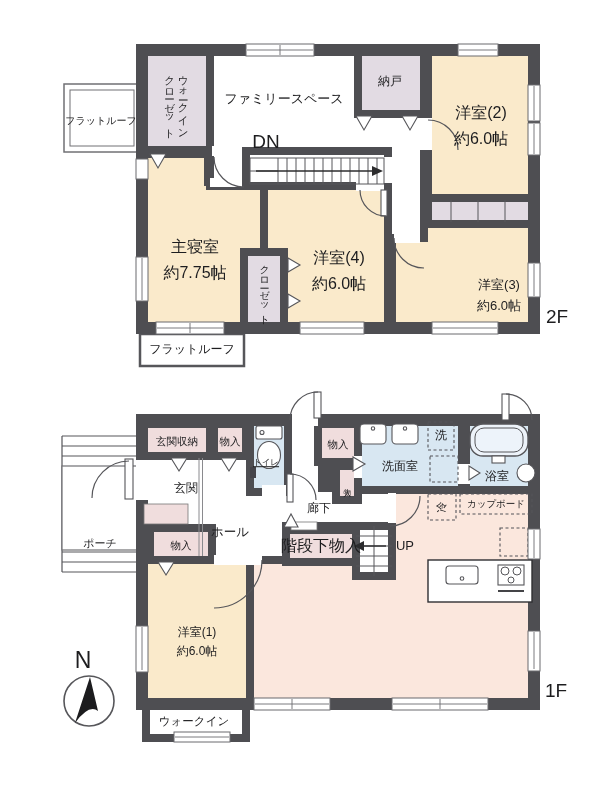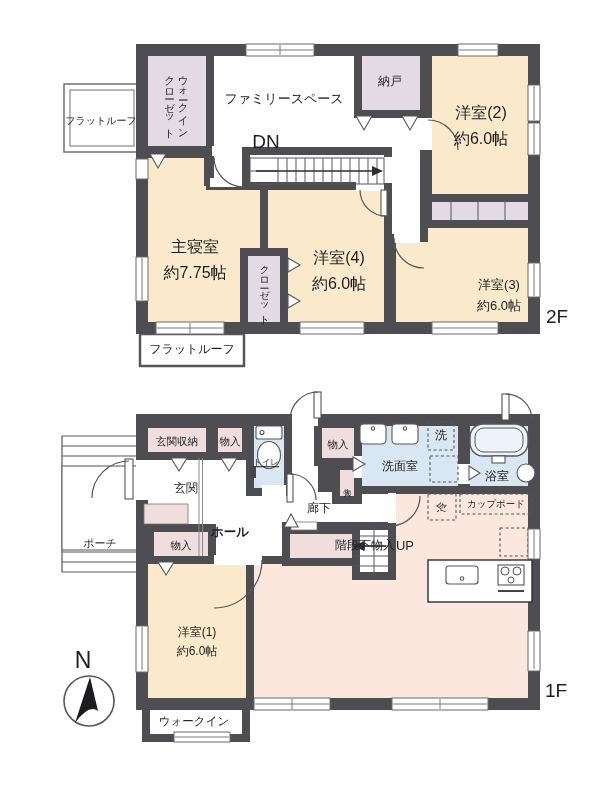--- a/index.html
+++ b/index.html
@@ -248,24 +248,24 @@
 <div class="lbl" style="left:100px;top:511px;font-size:11px;margin-top:33px;">ポーチ</div>
 <div class="lbl" style="left:177px;top:441px;font-size:10.5px;">玄関収納</div>
 <div class="lbl" style="left:230px;top:441px;font-size:10.5px;">物入</div>
 <div class="lbl" style="left:266px;top:463px;font-size:8.5px;text-decoration:underline;">トイレ</div>
 <div class="lbl" style="left:338px;top:444px;font-size:10.5px;">物入</div>
 <div class="lbl vtext" style="left:347px;top:483px;font-size:7.5px;line-height:1;letter-spacing:0;">物入</div>
 <div class="lbl" style="left:400px;top:467px;font-size:12px;">洗面室</div>
 <div class="lbl" style="left:441px;top:436px;font-size:12px;">洗</div>
 <div class="lbl" style="left:497px;top:477px;font-size:12px;">浴室</div>
 <div class="lbl" style="left:186px;top:489px;font-size:12px;">玄関</div>
-<div class="lbl" style="left:230px;top:532px;font-size:12.5px;font-weight:bold;">ホール</div>
+<div class="lbl" style="left:230px;top:532px;font-size:12.5px;">ホール</div>
 <div class="lbl" style="left:319px;top:509px;font-size:12px;">廊下</div>
 <div class="lbl" style="left:181px;top:545px;font-size:10.5px;">物入</div>
-<div class="lbl" style="left:321px;top:546px;font-size:12px;margin-left:44px;">階段下物入</div>
+<div class="lbl" style="left:321px;top:546px;font-size:16px;">階段下物入</div>
 <div class="lbl" style="left:405px;top:546px;font-size:13px;">UP</div>
 <div class="lbl rot" style="left:442px;top:507px;font-size:11px;">冷</div>
 <div class="lbl" style="left:496px;top:504px;font-size:9.5px;">カップボード</div>
 <div class="lbl" style="left:197px;top:642px;font-size:12px;">
   <div>洋室(1)</div>
   <div>約6.0帖</div>
 </div>
 <div class="lbl" style="left:194px;top:721px;font-size:11.5px;">ウォークイン</div>
 <div class="lbl" style="left:83px;top:660px;font-size:23px;">N</div>
 <div class="lbl" style="left:556px;top:691px;font-size:19px;">1F</div>

